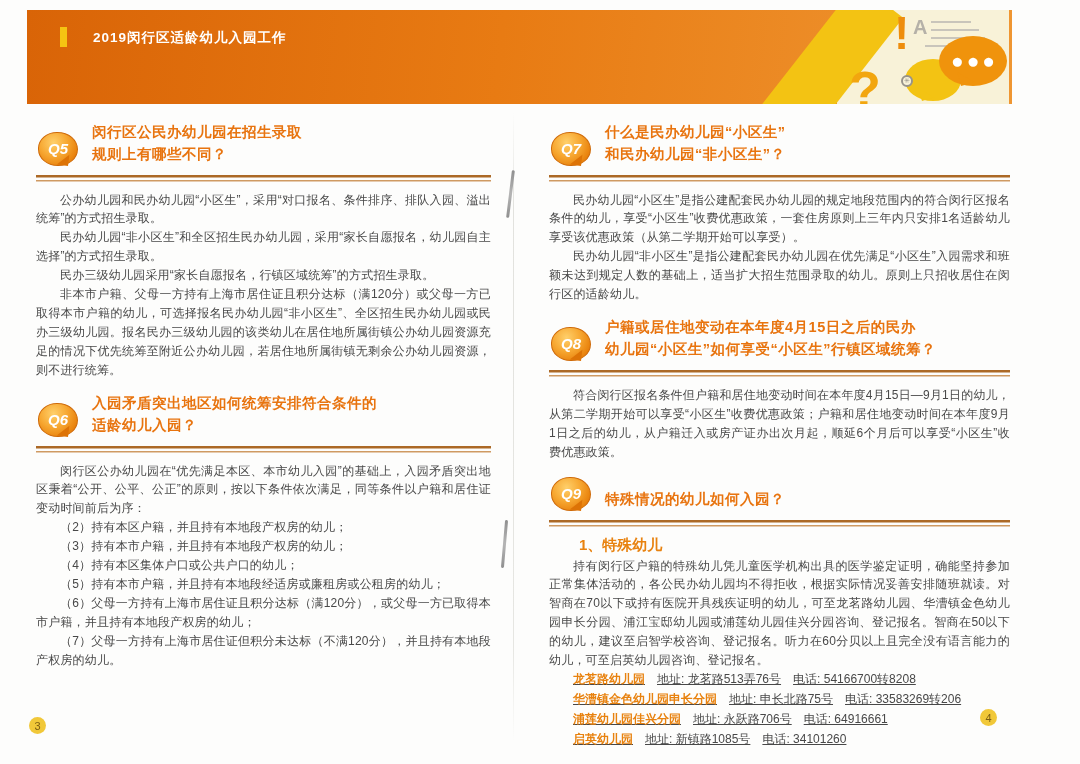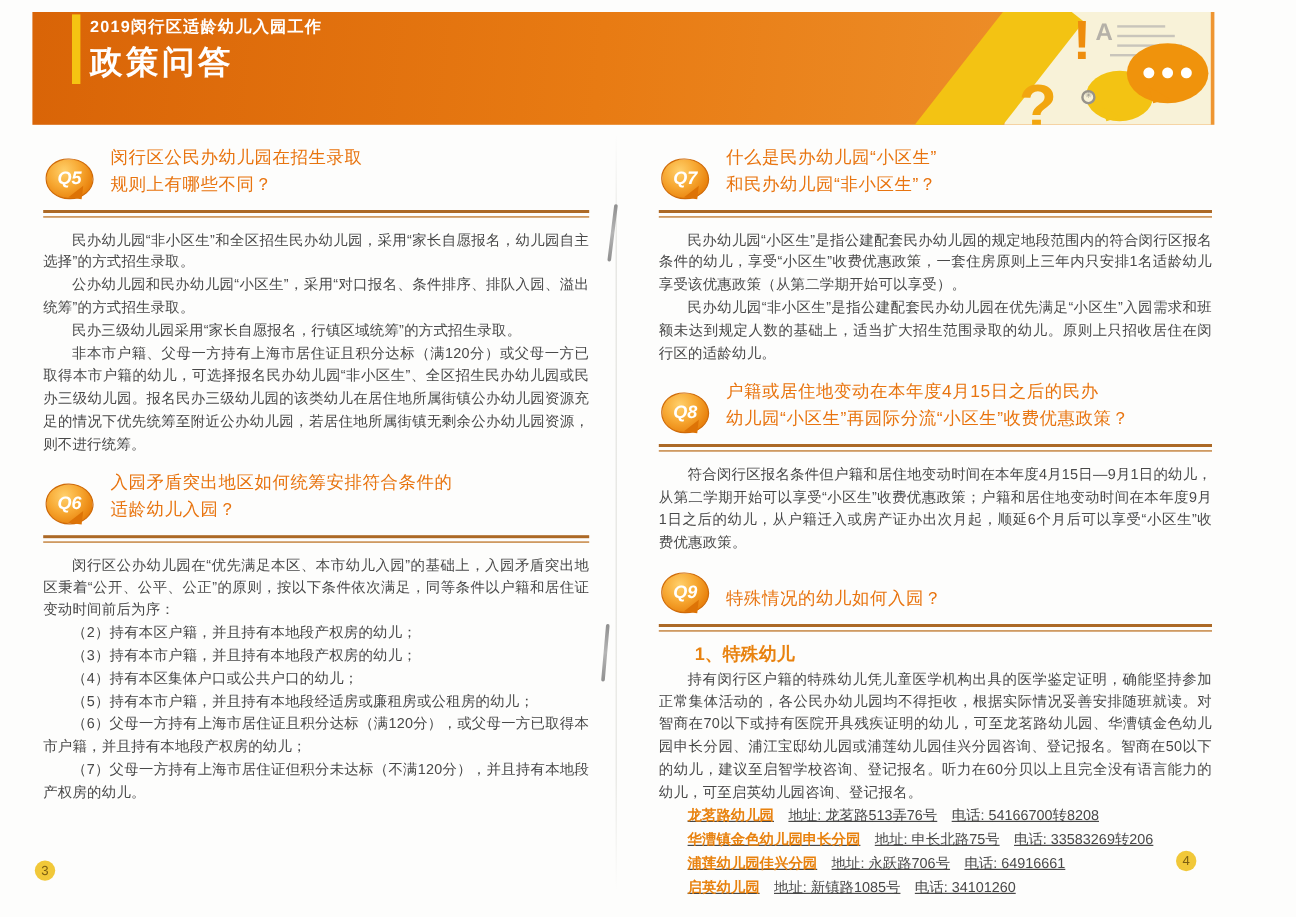--- a/index.html
+++ b/index.html
@@ -2,21 +2,21 @@
 <html><head>
 <meta charset="utf-8">
 <style>
   * { margin:0; padding:0; box-sizing:border-box; }
   html,body { width:1080px; height:764px; overflow:hidden; }
   body { background:#fdfdfc; font-family:"Liberation Sans","DejaVu Sans",sans-serif; position:relative; }
 
   
   .band { position:absolute; left:27px; top:10px; width:985px; height:94px;
           background:linear-gradient(96deg,#d96407 0%,#e87b13 48%,#ef9632 100%); overflow:hidden; }
-  .band-titles { position:absolute; left:33px; top:2px; border-left:7px solid #f5c412; padding-left:8px; color:#fff; }
+  .band-titles { position:absolute; left:33px; top:17px; border-left:7px solid #f5c412; padding-left:26px; color:#fff;text-align:center; }
   .band-kicker { font-size:13.5px; font-weight:bold; letter-spacing:1px; margin-top:2px; }
   .band-title  { font-size:27px;  font-weight:bold; letter-spacing:3px; margin-top:2px; }
 
   .band-art { position:absolute; right:3px; top:0; width:172px; height:94px; background:#f8f2d8; }
   .band-wedge { position:absolute; left:-38px; top:-28px; width:58px; height:170px;
                 background:#f3c313; transform:rotate(38deg); }
   .art-q { position:absolute; left:12px; bottom:-16px; font-size:52px; font-weight:900; color:#f2a60f; }
   .art-ex { position:absolute; left:57px; top:-4px; font-size:46px; font-weight:900; color:#ee8d0d; }
   .art-a { position:absolute; left:76px; top:6px; font-size:20px; font-weight:bold; color:#b5b1a8; }
   .art-line { position:absolute; height:2px; background:#c9c5bb; }
@@ -51,21 +51,21 @@
 
   .qblock + .qblock { margin-top:13px; }
   .qhead { display:flex; align-items:flex-end; }
   .qbadge { flex:0 0 auto; width:40px; height:34px; margin:2px 14px 0 2px; position:relative;
             border-radius:48% 52% 50% 50%;
             background:radial-gradient(circle at 38% 30%,#ffd06b 0%,#f7a832 42%,#e9830e 75%,#d96d04 100%);
             border:1px solid #cf6a08; color:#fff; font-weight:bold; font-style:italic;
             font-size:15px; display:flex; align-items:center; justify-content:center; }
   .qbadge::after { content:''; position:absolute; right:1px; bottom:-9px;
             border:8px solid transparent; border-top-color:#dd7306; transform:rotate(-38deg); }
-  .qtitle { color:#e8740f; font-weight:normal; font-size:14.5px; line-height:1.5; letter-spacing:.5px; }
+  .qtitle { color:#e8740f; font-weight:bold; font-size:14.5px; line-height:1.5; letter-spacing:.5px; }
 
   .qdivider { height:7px; margin:9px 0 9px;
       background-image:linear-gradient(#ac6926,#ac6926),linear-gradient(#cf9a62,#cf9a62);
       background-size:100% 2.5px,100% 1.5px; background-position:0 0,0 5px; background-repeat:no-repeat; }
 
   .body { font-size:12px; line-height:1.58; color:#484848; text-indent:2em;
           text-align:justify; letter-spacing:.2px; }
   .subhead { font-size:15px; font-weight:bold; color:#e8820f; margin:2px 0 2px 2em; }
 
   .kg-row { margin-left:2em; font-size:12px; line-height:1.66; color:#484848;text-decoration:underline; }
@@ -76,21 +76,20 @@
              color:#7c5e12; font-size:11px; display:flex; align-items:center; justify-content:center; }
   .pn-left  { left:29px;  top:717px; }
   .pn-right { left:980px; top:709px; }
 </style>
 </head>
 <body>
 
 <div class="band">
   <div class="band-titles">
     <div class="band-kicker">2019闵行区适龄幼儿入园工作</div>
-    <div class="band-title">政策问答</div>
   </div>
   <div class="band-art">
     <div class="band-wedge"></div>
     <div class="art-a">A</div>
     <div class="art-line l1"></div>
     <div class="art-line l2"></div>
     <div class="art-line l3"></div>
     <div class="art-line l4"></div>
     <div class="art-q">?</div>
     <div class="art-ex">!</div>
@@ -111,22 +110,22 @@
 
   <div class="qblock">
     <div class="qhead">
       <div class="qbadge">Q5</div>
       <div class="qtitle">
         <div>闵行区公民办幼儿园在招生录取</div>
         <div>规则上有哪些不同？</div>
       </div>
     </div>
     <div class="qdivider"></div>
+    <p class="body">公办幼儿园和民办幼儿园“小区生”，采用“对口报名、条件排序、排队入园、溢出统筹”的方式招生录取。</p>
     <p class="body">民办幼儿园“非小区生”和全区招生民办幼儿园，采用“家长自愿报名，幼儿园自主选择”的方式招生录取。</p>
-    <p class="body">公办幼儿园和民办幼儿园“小区生”，采用“对口报名、条件排序、排队入园、溢出统筹”的方式招生录取。</p>
     <p class="body">民办三级幼儿园采用“家长自愿报名，行镇区域统筹”的方式招生录取。</p>
     <p class="body">非本市户籍、父母一方持有上海市居住证且积分达标（满120分）或父母一方已取得本市户籍的幼儿，可选择报名民办幼儿园“非小区生”、全区招生民办幼儿园或民办三级幼儿园。报名民办三级幼儿园的该类幼儿在居住地所属街镇公办幼儿园资源充足的情况下优先统筹至附近公办幼儿园，若居住地所属街镇无剩余公办幼儿园资源，则不进行统筹。</p>
   </div>
 
   <div class="qblock">
     <div class="qhead">
       <div class="qbadge">Q6</div>
       <div class="qtitle">
         <div>入园矛盾突出地区如何统筹安排符合条件的</div>
         <div>适龄幼儿入园？</div>
@@ -156,21 +155,21 @@
     <div class="qdivider"></div>
     <p class="body">民办幼儿园“小区生”是指公建配套民办幼儿园的规定地段范围内的符合闵行区报名条件的幼儿，享受“小区生”收费优惠政策，一套住房原则上三年内只安排1名适龄幼儿享受该优惠政策（从第二学期开始可以享受）。</p>
     <p class="body">民办幼儿园“非小区生”是指公建配套民办幼儿园在优先满足“小区生”入园需求和班额未达到规定人数的基础上，适当扩大招生范围录取的幼儿。原则上只招收居住在闵行区的适龄幼儿。</p>
   </div>
 
   <div class="qblock">
     <div class="qhead">
       <div class="qbadge">Q8</div>
       <div class="qtitle">
         <div>户籍或居住地变动在本年度4月15日之后的民办</div>
-        <div>幼儿园“小区生”再园际分流“小区生”收费优惠政策？</div>
+        <div>幼儿园“小区生”如何享受“小区生”行镇区域统筹？</div>
       </div>
     </div>
     <div class="qdivider"></div>
     <p class="body">符合闵行区报名条件但户籍和居住地变动时间在本年度4月15日—9月1日的幼儿，从第二学期开始可以享受“小区生”收费优惠政策；户籍和居住地变动时间在本年度9月1日之后的幼儿，从户籍迁入或房产证办出次月起，顺延6个月后可以享受“小区生”收费优惠政策。</p>
   </div>
 
   <div class="qblock">
     <div class="qhead">
       <div class="qbadge">Q9</div>
       <div class="qtitle">

